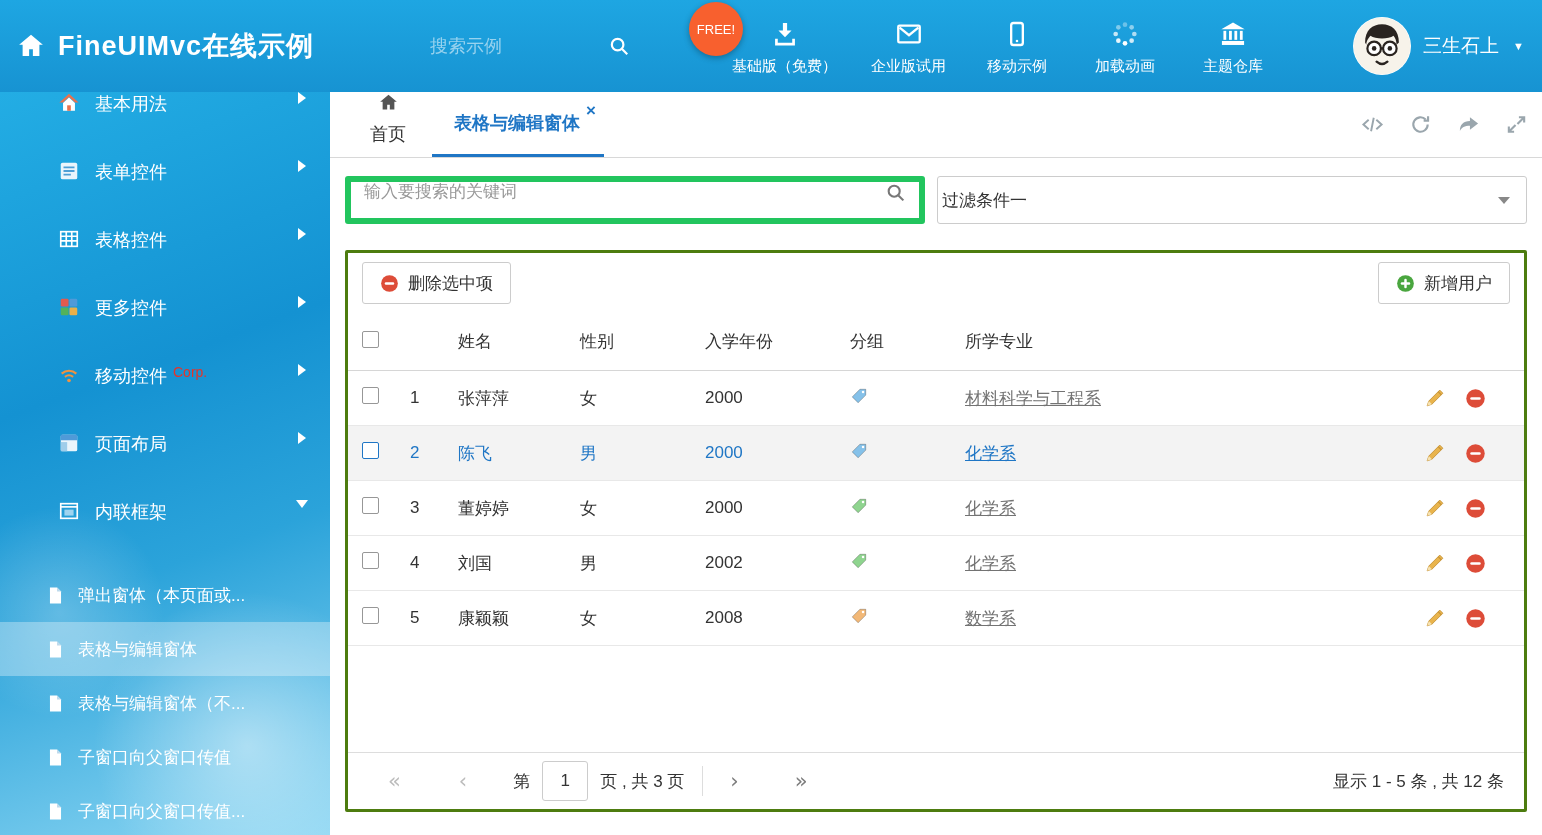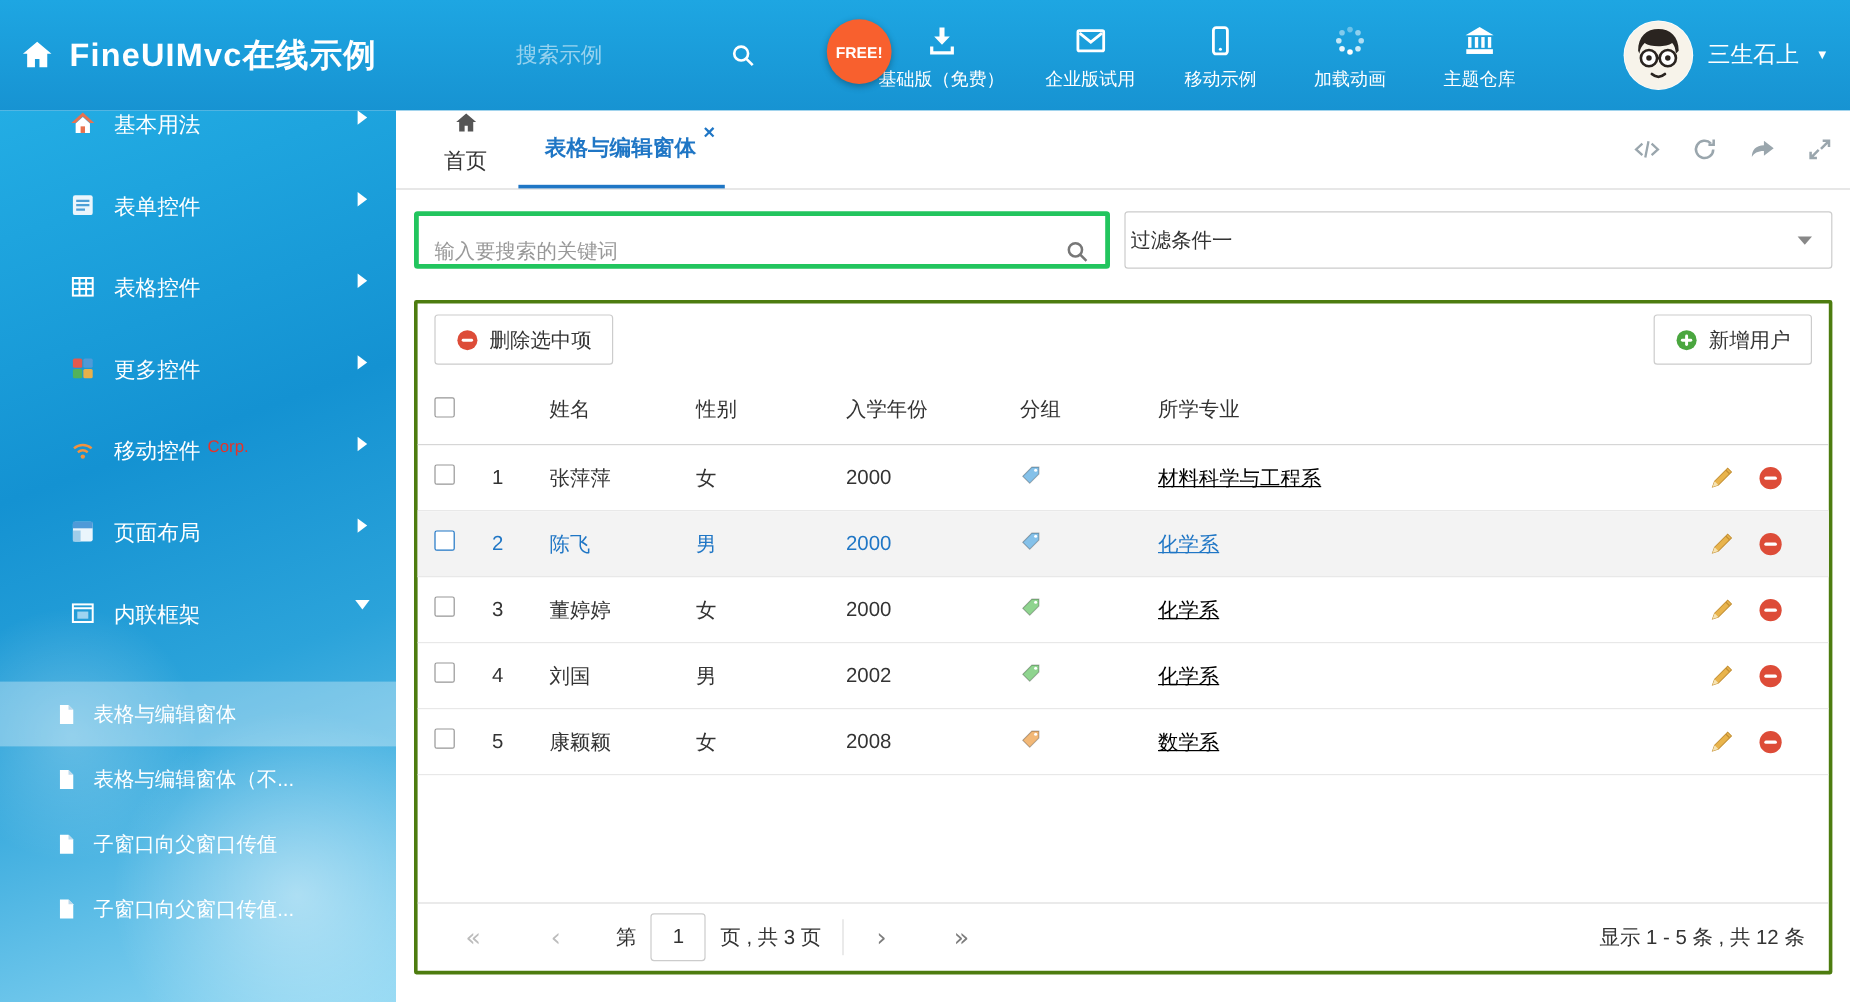--- a/index.html
+++ b/index.html
@@ -11,23 +11,23 @@
   
   .header { position:absolute; top:0; left:0; width:1542px; height:92px;
             background:linear-gradient(180deg,#1ea6e2,#1793d2); color:#fff; z-index:5; }
   .logo { position:absolute; left:16px; top:0; height:92px; display:flex; align-items:center; gap:12px; cursor:pointer; }
   .logo .icon { width:30px; height:30px; color:#fff; }
   .app-title { font-size:27px; font-weight:bold; letter-spacing:1px; }
   .hdr-search { position:absolute; left:430px; top:0; height:92px; width:200px; display:flex; align-items:center; justify-content:space-between;font-family:Liberation Serif, serif; }
   .hdr-search input { background:transparent; border:none; outline:none; color:#fff; font-size:18px; width:150px; font-family:inherit; }
   .hdr-search input::placeholder { color:rgba(255,255,255,.55); }
   .hdr-search .icon { width:22px; height:22px; color:#fff; cursor:pointer; }
-  .free-badge { position:absolute; left:689px; top:16px; width:54px; height:54px; border-radius:50%;
+  .free-badge { position:absolute; left:689px; top:2px; width:54px; height:54px; border-radius:50%;
                 background:#f8602e; display:flex; align-items:center; justify-content:center;
-                font-size:13px; font-weight:bold; color:#fff; box-shadow:0 2px 6px rgba(0,0,0,.30); z-index:6; }
+                font-size:13px; font-weight:normal; color:#fff; box-shadow:0 2px 6px rgba(0,0,0,.30); z-index:6; }
   .header-nav { position:absolute; left:732px; top:20px; display:flex; gap:34px; }
   .hnav-item { display:flex; flex-direction:column; align-items:center; cursor:pointer; min-width:74px; }
   .hnav-item .icon { width:28px; height:28px; color:#fff; }
   .hnav-label { font-size:15px; margin-top:9px; white-space:nowrap; }
   .hdr-user { position:absolute; right:18px; top:0; height:92px; display:flex; align-items:center; gap:12px; cursor:pointer; }
   .avatar { width:58px; height:58px; border-radius:50%; overflow:hidden; background:#fff; }
   .user-name { font-size:19px; }
   .caret-down { font-size:11px; margin-left:2px; }
 
   
@@ -55,21 +55,21 @@
   .tab-home { display:flex; align-items:center; gap:9px; padding:0 26px; margin-left:14px; font-size:18px; color:#333; cursor:pointer;flex-direction:column; }
   .tab-home .icon { width:21px; height:21px; color:#555; }
   .tab-active { display:flex; align-items:center; padding:0 8px 0 22px; font-size:18px; color:var(--accent,#1f76c5);
                 font-weight:bold; border-bottom:3px solid var(--accent,#1f76c5); position:relative; cursor:pointer; }
   .tab-close { position:relative; top:-12px; margin-left:6px; font-size:17px; font-weight:bold; color:var(--accent,#1f76c5); cursor:pointer; }
   .tab-tools { position:absolute; right:14px; top:0; height:100%; display:flex; align-items:center; gap:25px; color:#9aa6ad; }
   .tab-tools .icon { width:23px; height:23px; cursor:pointer; }
 
   .content { padding:18px 15px 0 15px; height:677px; }
   .filter-row { display:flex; gap:12px; }
-  .search-box { flex:0 0 580px; height:48px; border:4px solid #22c55e; border-radius:3px; display:flex; align-items:flex-end; padding:0 13px; background:#fff; }
+  .search-box { flex:0 0 580px; height:48px; border:6px solid #22c55e; border-radius:3px; display:flex; align-items:flex-start; padding:0 13px; background:#fff; }
   .search-box input { flex:1; border:none; outline:none; font-size:17px; color:#333; font-family:inherit; }
   .search-box input::placeholder { color:#999; }
   .search-box .icon { width:21px; height:21px; color:#777; cursor:pointer; }
   .filter-select { flex:1; height:48px; border:1px solid #ccc; border-radius:3px; display:flex; align-items:center;
                    padding:0 4px; font-size:17px; color:#333; position:relative; cursor:pointer; background:#fff;text-align:center; }
   .filter-select .sel-caret { position:absolute; right:16px; width:0; height:0;
                    border-top:7px solid #888; border-left:6px solid transparent; border-right:6px solid transparent; }
 
   .grid-panel { margin-top:26px; border:3px solid #4d7c0f; border-radius:2px; height:562px; display:flex; flex-direction:column; background:#fff; }
   .toolbar { height:60px; display:flex; align-items:center; padding:0 14px; }
@@ -80,21 +80,21 @@
 
   .tbl-header { display:grid; grid-template-columns:48px 48px 122px 125px 145px 115px 1fr 100px;
                 height:58px; align-items:center; border-bottom:1px solid #d6d6d6; font-size:17px; color:#333; padding-left:14px; }
   .tbl-row { display:grid; grid-template-columns:48px 48px 122px 125px 145px 115px 1fr 100px;
              height:55px; align-items:center; border-bottom:1px solid #e8e8e8; font-size:17px; color:#333; padding-left:14px; cursor:default; }
   .tbl-row.selected { background:#f3f3f3; color:var(--accent,#1f76c5); }
   .tbl-row.selected .major { color:var(--accent,#1f76c5); }
   .tbl-row.selected .checkbox { border-color:var(--accent,#1f76c5); }
   .checkbox { width:17px; height:17px; border:1px solid #979797; border-radius:2px; background:#fff; display:inline-block; cursor:pointer; }
   .cell-tag .icon { width:18px; height:18px; }
-  .major { text-decoration:underline; color:#000000; cursor:pointer; }
+  .major { text-decoration:underline; color:#737373; cursor:pointer; }
   .cell-actions { display:flex; align-items:center; gap:20px; }
   .cell-actions .icon { width:21px; height:21px; cursor:pointer; }
   .tbl-filler { flex:1; }
 
   .pagination { border-top:1px solid #ddd; height:57px; display:flex; align-items:center; font-size:17px; color:#333; padding:0 18px; }
   .pg-arrow { font-size:21px; line-height:1; cursor:pointer; font-family:"DejaVu Sans", sans-serif; }
   .pg-disabled { color:#bcbcbc; }
   .pg-enabled { color:#7d7d7d; }
   .pg-first { margin-left:22px; }
   .pg-prev { margin-left:58px; }
@@ -274,20 +274,29 @@
       <span class="icon">
         <svg viewBox="0 0 24 24" fill="none" stroke="#fff" stroke-width="1.8">
           <rect x="3" y="4" width="18" height="16"></rect>
           <path d="M3 7.5h18"></path>
           <rect x="7" y="10.5" width="10" height="6.5" fill="#9fd4f0" stroke="none"></rect>
         </svg>
       </span>
       <span>内联框架</span>
       <span class="chev-down"></span>
     </div>
+    <div class="sub-item">
+      <span class="icon">
+        <svg viewBox="0 0 24 24">
+          <path d="M5 2h9l5 5v15H5z" fill="#fff"></path>
+          <path d="M14 2l5 5h-5z" fill="#bcd9ec"></path>
+        </svg>
+      </span>
+      <span>弹出窗体（本页面或...</span>
+    </div>
     <div class="sub-item active">
       <span class="icon">
         <svg viewBox="0 0 24 24">
           <path d="M5 2h9l5 5v15H5z" fill="#fff"></path>
           <path d="M14 2l5 5h-5z" fill="#bcd9ec"></path>
         </svg>
       </span>
       <span>表格与编辑窗体</span>
     </div>
     <div class="sub-item">

